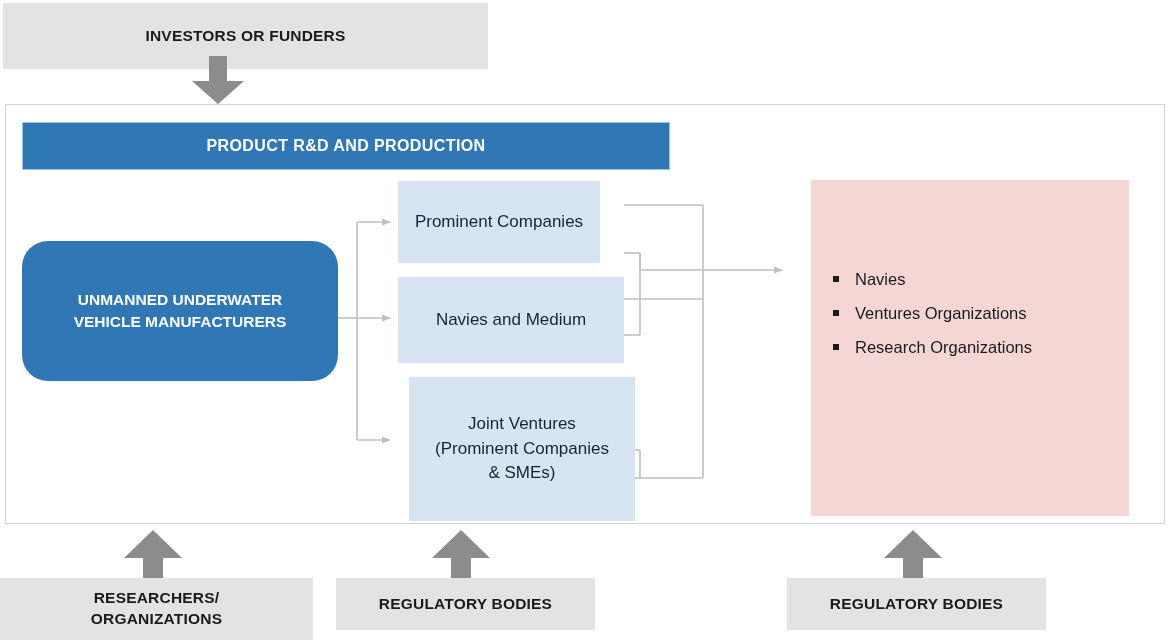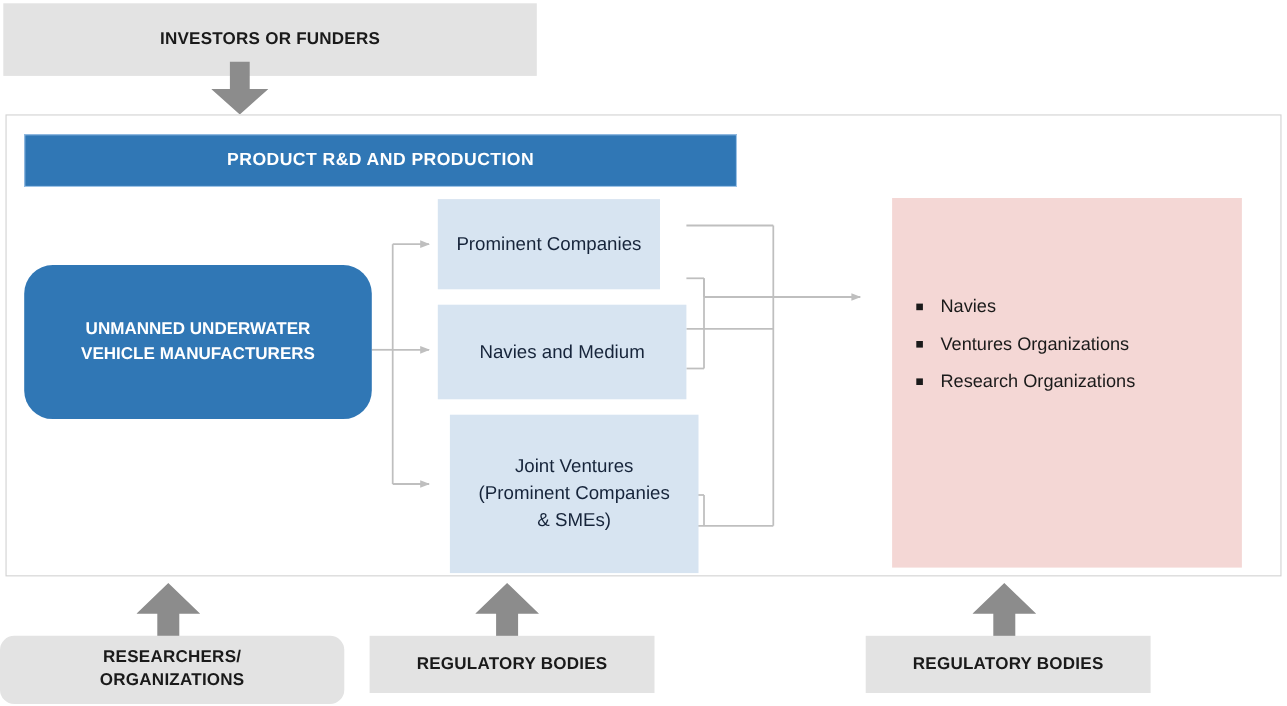--- a/index.html
+++ b/index.html
@@ -209,21 +209,21 @@
     <ul id="endusers-list">
       <li>Navies</li>
       <li>Ventures Organizations</li>
       <li>Research Organizations</li>
     </ul>
   </div>
 
   <svg class="abs" style="left:124px; top:530px; width:58px; height:52px;" viewBox="0 0 58 52">
     <polygon points="29,0 58,28 39,28 39,52 19,52 19,28 0,28" fill="#8c8c8c"></polygon>
   </svg>
-  <div class="abs grey-bar" style="left:0px; top:578px; width:313px; height:62px;border-radius:13px;">
+  <div class="abs grey-bar" style="left:0px; top:578px; width:313px; height:62px;">
     <div>
       <div>RESEARCHERS/</div>
       <div>ORGANIZATIONS</div>
     </div>
   </div>
 
   <svg class="abs" style="left:432px; top:530px; width:58px; height:52px;" viewBox="0 0 58 52">
     <polygon points="29,0 58,28 39,28 39,52 19,52 19,28 0,28" fill="#8c8c8c"></polygon>
   </svg>
   <div class="abs grey-bar" style="left:336px; top:578px; width:259px; height:52px;">

